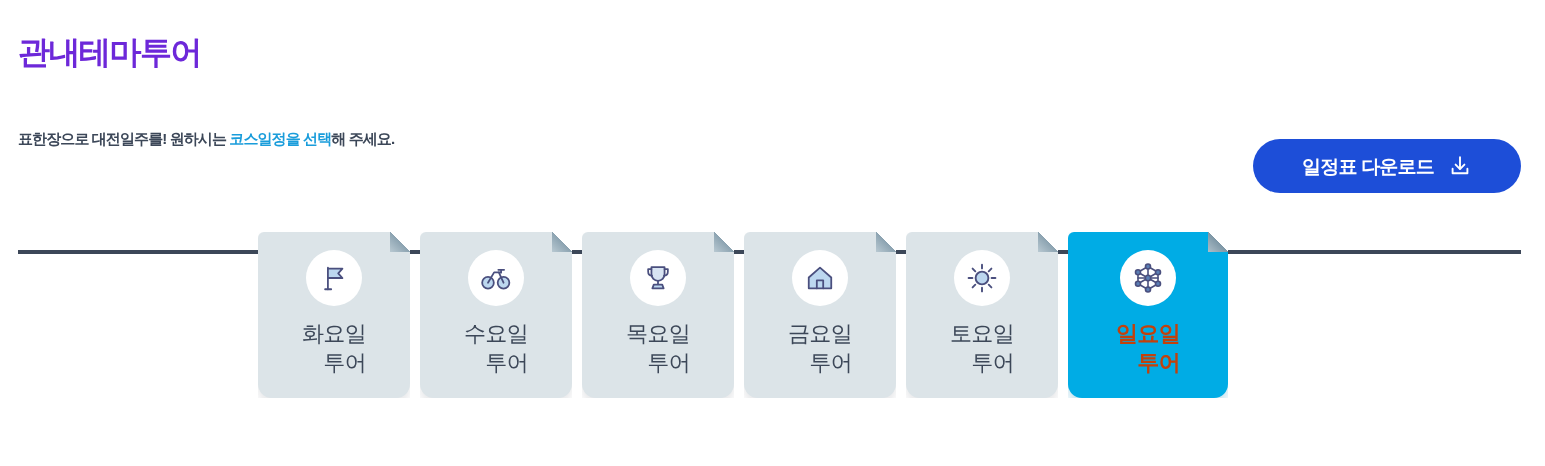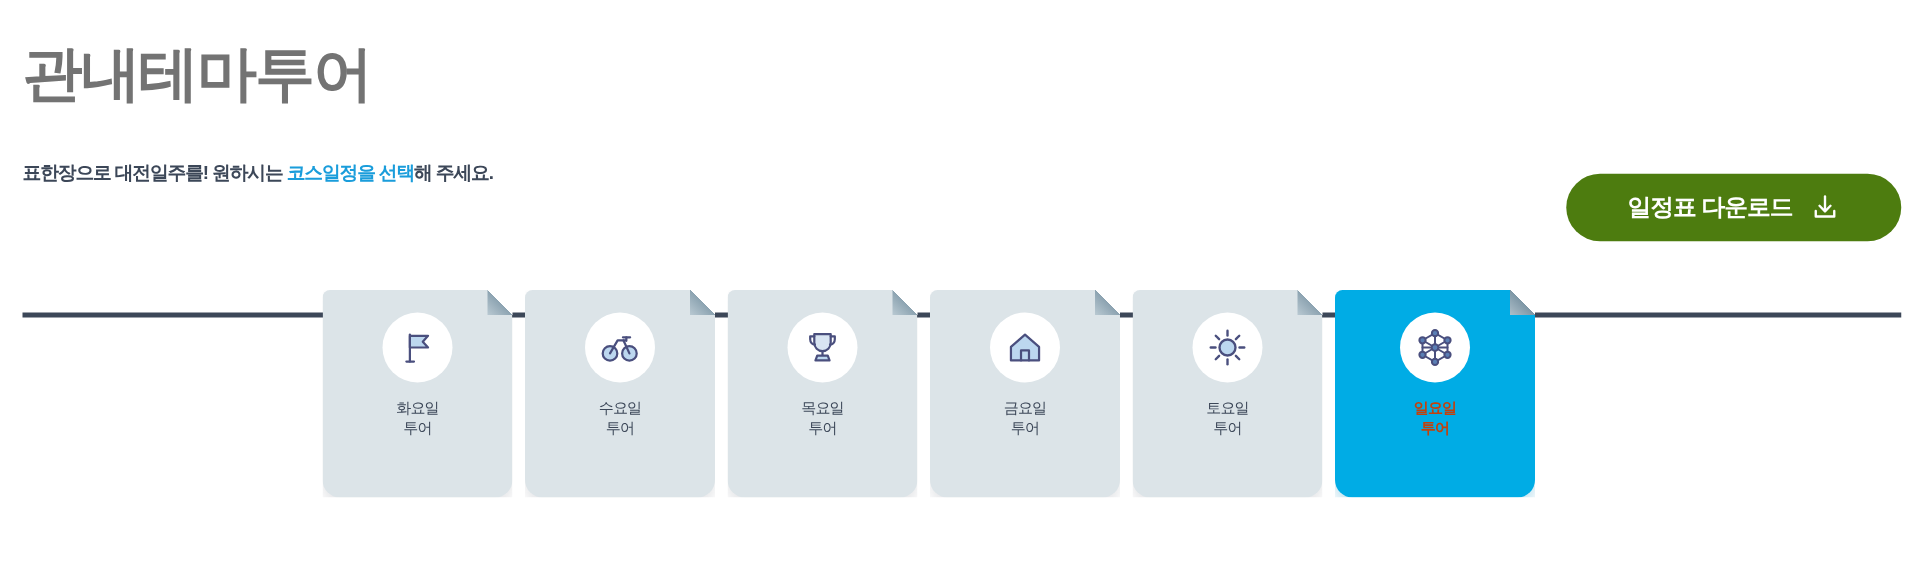--- a/index.html
+++ b/index.html
@@ -15,24 +15,24 @@
     font-family: "Liberation Sans", "DejaVu Sans", sans-serif;
     color: #3c4758;
     position: relative;
   }
 
   
   .page-title {
     position: absolute;
     left: 18px;
     top: 36px;
-    font-size: 48px;
+    font-size: 32px;
     font-weight: bold;
     letter-spacing: -1.5px;
-    color: #737373;
+    color: #6d28d9;
     line-height: 1;
     white-space: nowrap;
   }
 
   .page-subtitle {
     position: absolute;
     left: 18px;
     top: 131px;
     font-size: 15px;
     font-weight: bold;
@@ -45,21 +45,21 @@
 
   
   .download-button {
     position: absolute;
     left: 1253px;
     top: 139px;
     width: 268px;
     height: 54px;
     border: none;
     border-radius: 27px;
-    background: #4d7c0f;
+    background: #1d4ed8;
     color: #ffffff;
     cursor: pointer;
     display: flex;
     align-items: center;
     justify-content: center;
     gap: 14px;
     padding: 0 10px;
     font-family: inherit;
   }
   .download-button .dl-label {
@@ -146,24 +146,24 @@
     border-radius: 50%;
     background: #ffffff;
     display: flex;
     align-items: center;
     justify-content: center;
     flex: none;
   }
 
   .tab .tab-label {
     margin-top: 13px;
-    font-size: 12px;
+    font-size: 22px;
     letter-spacing: -0.7px;
     line-height: 1.32;
-    text-align: center;
+    text-align: right;
     color: #3c4758;
     white-space: pre-line;
   }
 
   
   .tab.is-active { width: 160px; }
   .tab.is-active .tab-body {
     background: #00ace5;
     box-shadow: 0 6px 10px rgba(0, 140, 190, 0.25);
   }

